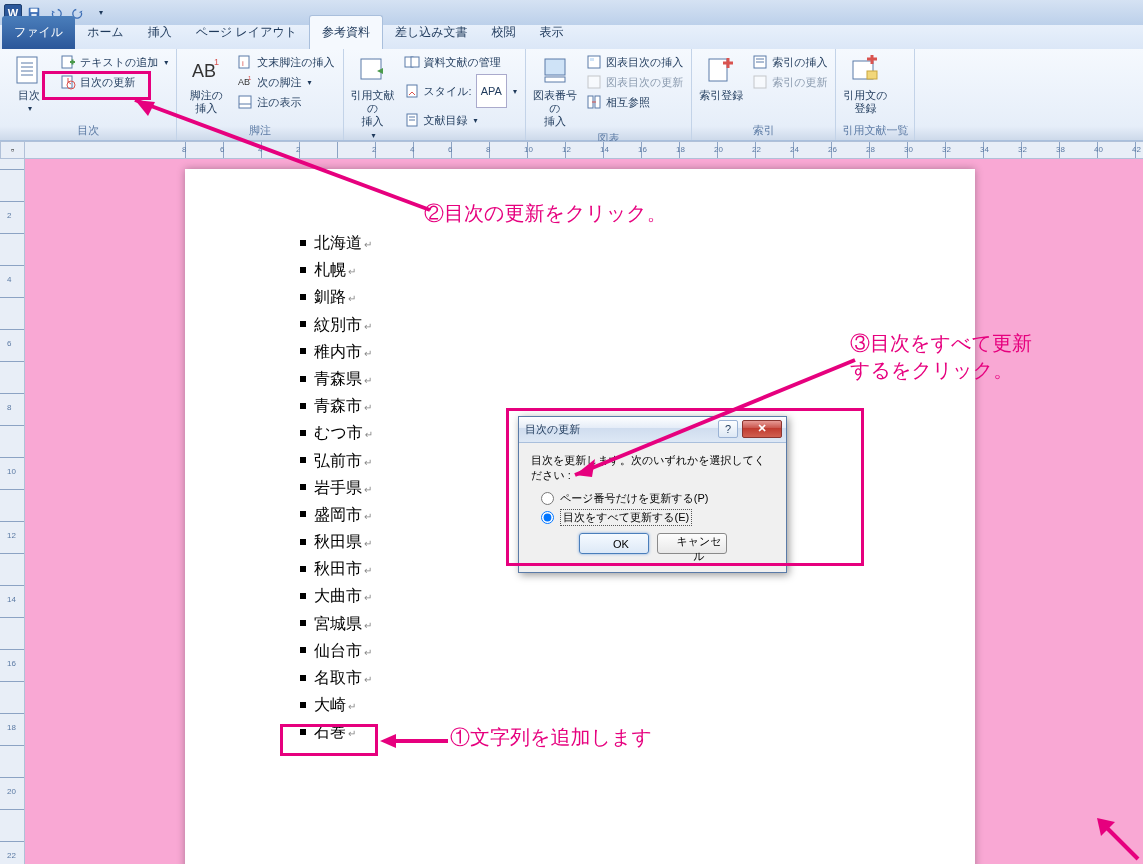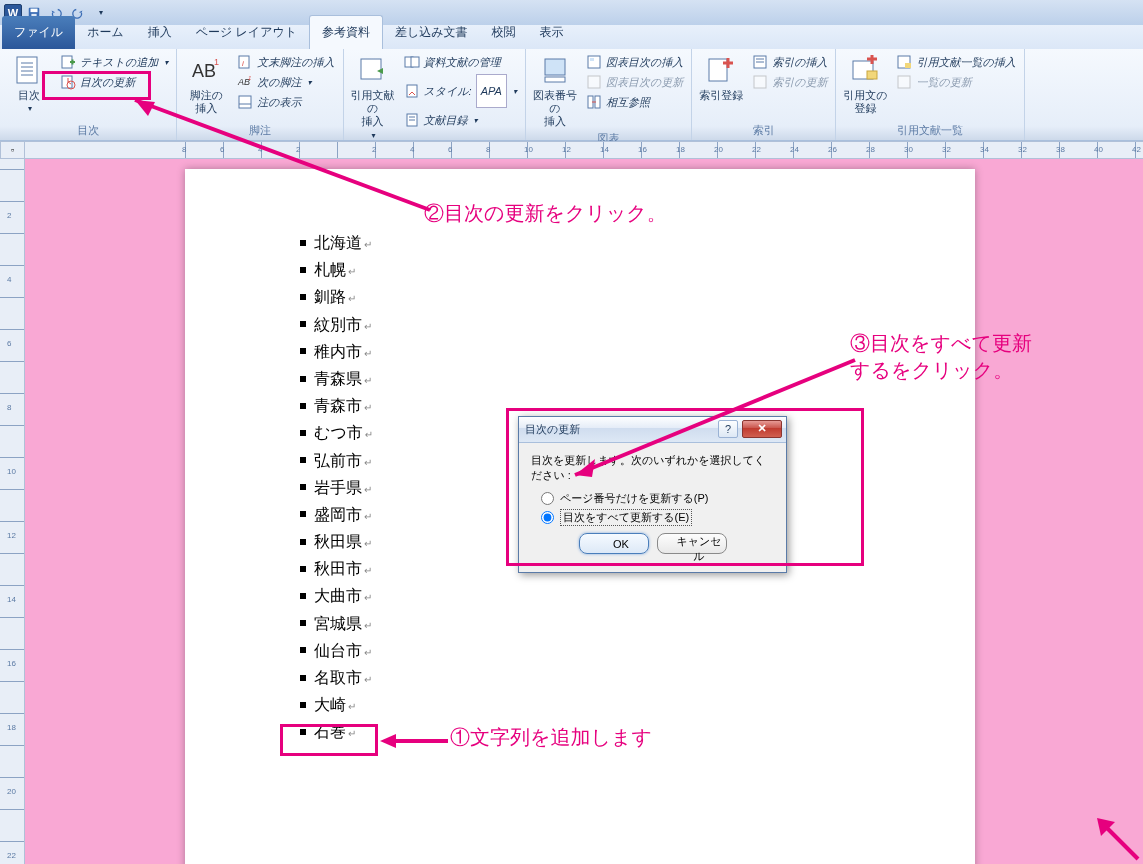--- a/index.html
+++ b/index.html
@@ -17,21 +17,21 @@
 .tab.file { background:linear-gradient(#4a7ebb,#2b579a); color:#fff; }
 .tab.active { background:#f5f9fe; border:1px solid #a9bfdc; border-bottom:none; }
 
 .ribbon { height:92px; background:linear-gradient(#f5f9fe,#e6eef9 85%,#cdd9ea); border-bottom:1px solid #a9bfdc; display:flex; font-size:11px; color:#1e395b; }
 .group { border-right:1px solid #c3d3e8; display:flex; flex-direction:column; padding:2px 6px 0; }
 .group-body { flex:1; display:flex; align-items:flex-start; gap:6px; }
 .group-label { text-align:center; font-size:11px; color:#5b7aa4; padding:2px 0; }
 .big-btn { display:flex; flex-direction:column; align-items:center; justify-content:flex-start; width:46px; padding-top:4px; gap:2px; text-align:center; line-height:1.2; }
 .big-btn svg { width:32px; height:32px; }
 .stack { display:flex; flex-direction:column; gap:2px; padding-top:2px; }
-.small-item { display:flex; align-items:center; gap:4px; white-space:nowrap; padding:1px 2px;font-style:italic; }
+.small-item { display:flex; align-items:center; gap:4px; white-space:nowrap; padding:1px 2px; }
 .small-item svg { width:16px; height:16px; flex-shrink:0; }
 .dd { font-size:8px; margin-left:2px; }
 
 .highlight-box { position:absolute; border:3px solid #e6007e; pointer-events:none; z-index:50; }
 .annotation { position:absolute; color:#e6007e; font-weight:normal; font-size:20px; z-index:60; pointer-events:none; }
 
 .ruler-corner { position:absolute; left:0; top:141px; width:25px; height:18px; background:#e8eef7; border:1px solid #b0c0d8; display:flex; align-items:center; justify-content:center; font-size:9px; }
 .ruler-h { position:absolute; left:25px; top:141px; right:0; height:18px; background:#e8eef7; border-top:1px solid #b0c0d8; border-bottom:1px solid #b0c0d8; overflow:hidden; }
 .ruler-h-inner { position:absolute; left:160px; height:100%; display:flex; font-size:8px; color:#5b7aa4; }
 .ruler-h-inner .tick { width:38px; border-left:1px solid #8ca3c4; height:100%; position:relative; }
@@ -53,21 +53,21 @@
 .dlg-title { height:26px; background:linear-gradient(#fdfeff,#e4ecf7 45%,#d0ddef 46%,#dde8f5); display:flex; align-items:center; padding:0 6px; color:#1e395b; border-bottom:1px solid #a9bfdc; position:relative; }
 .dlg-title .right { position:absolute; right:4px; top:3px; display:flex; gap:4px; }
 .dlg-help { width:20px; height:18px; border:1px solid #9ab2d4; background:linear-gradient(#fdfeff,#dde8f5); text-align:center; line-height:16px; border-radius:2px; color:#1e395b; }
 .dlg-close { width:40px; height:18px; background:linear-gradient(#e79a95,#c9544b 45%,#c03b30 46%,#d05f50); border:1px solid #8a3530; border-radius:2px; color:#fff; text-align:center; line-height:14px; font-weight:bold; }
 .dlg-body { padding:10px 12px 8px; }
 .dlg-body .msg { margin-bottom:8px; }
 .dlg-body label { display:flex; align-items:center; gap:6px; margin:3px 0 3px 10px; }
 .dlg-body input[type=radio] { margin:0; }
 .dlg-body .sel { border:1px dotted #555; padding:0 2px; }
 .dlg-buttons { display:flex; justify-content:center; gap:8px; padding:4px 0 10px; }
-.dlg-buttons button { width:70px; height:21px; font-size:11px; background:linear-gradient(#fdfdfd,#e8e8e8); border:1px solid #8a8a8a; border-radius:8px;padding-left:15px; }
+.dlg-buttons button { width:70px; height:21px; font-size:11px; background:linear-gradient(#fdfdfd,#e8e8e8); border:1px solid #8a8a8a; border-radius:3px;padding-left:15px; }
 .dlg-buttons button.ok { border:1px solid #4a7ebb; box-shadow:0 0 3px #7ea8dd; background:linear-gradient(#f5faff,#dde9f7); }
 
 svg.ico-doc path, svg.ico-doc rect { stroke:#5a7ba8; stroke-width:1; }
 </style>
 </head>
 <body>
 
 <div class="titlebar">
   <div class="qat">
     <div class="w-icon">W</div>
@@ -293,35 +293,20 @@
    <div class="group-body">
     <div class="big-btn">
       <svg viewBox="0 0 32 32">
             <rect x="4" y="6" width="20" height="18" fill="#fff" stroke="#5a7ba8"></rect>
             <path d="M18 4h10M23 -1v10" stroke="#d9534f" stroke-width="3"></path>
             <rect x="18" y="16" width="10" height="8" fill="#f2d77a" stroke="#c9a63f"></rect>
           </svg>
       <span style="white-space:pre-line">引用文の
 登録</span>
     </div>
-    <div class="stack">
-      <div class="small-item">
-            <svg viewBox="0 0 16 16">
-              <rect x="2" y="2" width="12" height="12" fill="#fff" stroke="#5a7ba8"></rect>
-              <rect x="9" y="9" width="6" height="5" fill="#f2d77a"></rect>
-            </svg>
-            <span>引用文献一覧の挿入</span>
-          </div>
-      <div class="small-item" style="opacity:.5">
-            <svg viewBox="0 0 16 16">
-              <rect x="2" y="2" width="12" height="12" fill="#fff" stroke="#999"></rect>
-            </svg>
-            <span>一覧の更新</span>
-          </div>
-    </div>
    </div>
    <div class="group-label">引用文献一覧</div>
   </div>
 </div>
 
 <div class="ruler-corner">▫</div>
 <div class="ruler-h">
     <div class="ruler-h-inner" id="rhi">
       <div class="tick">
         <span>8</span>

